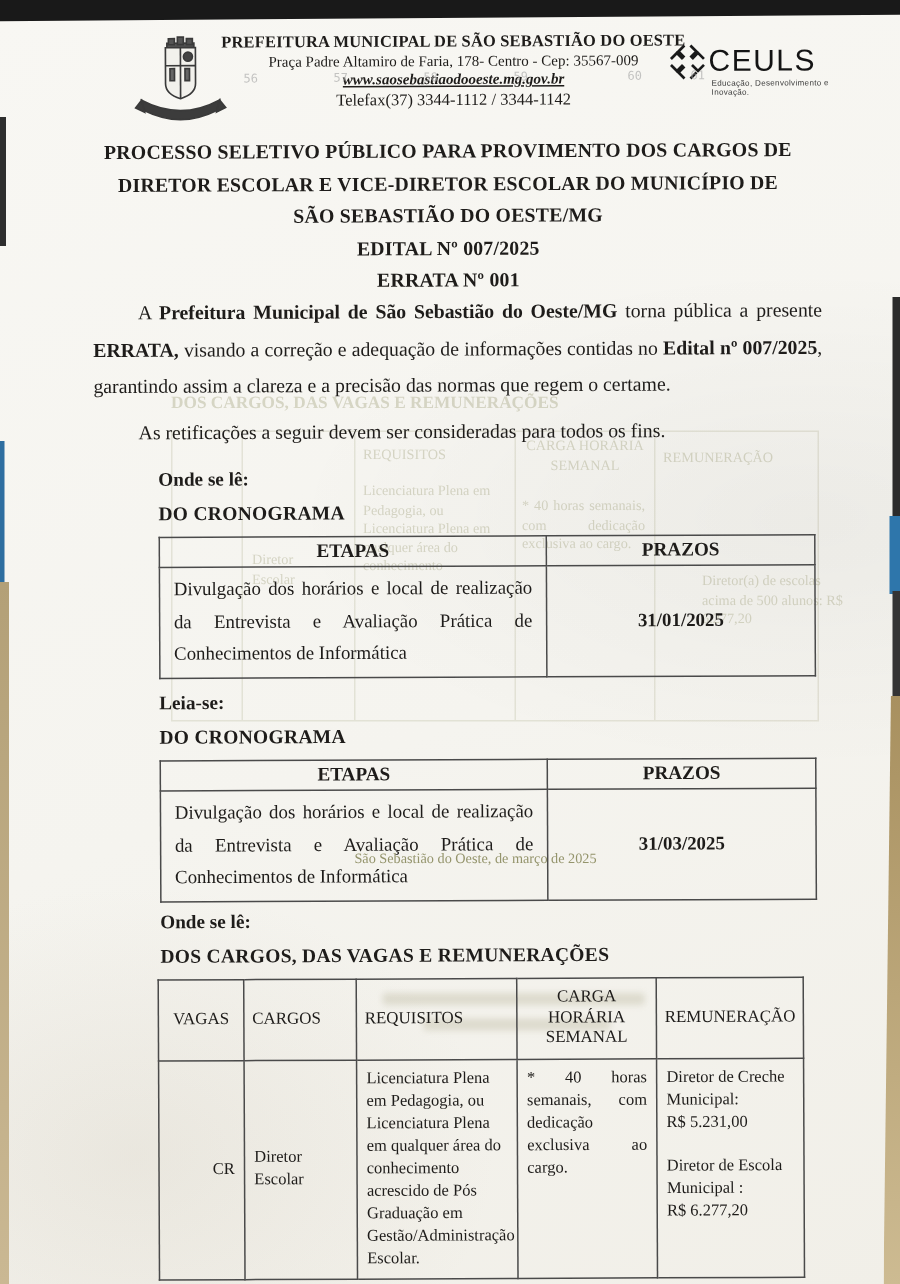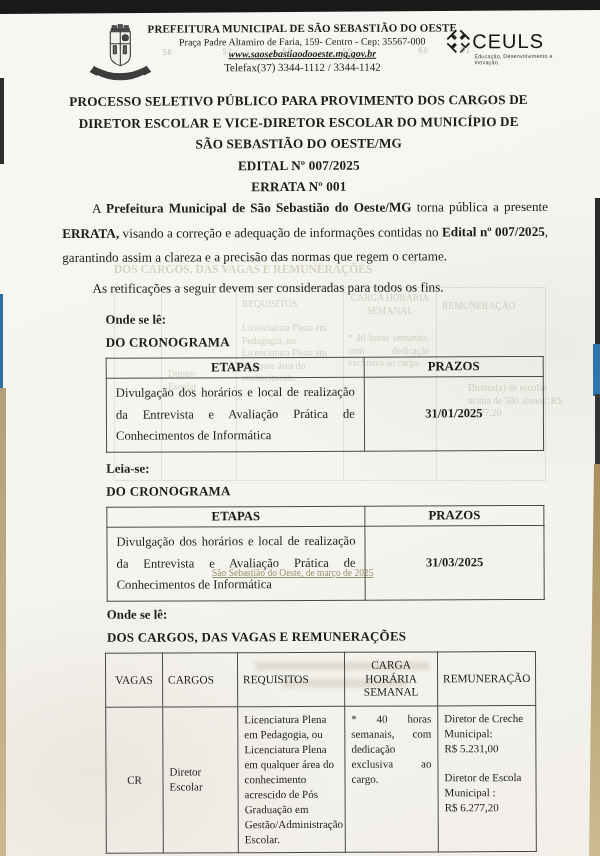--- a/index.html
+++ b/index.html
@@ -57,21 +57,21 @@
   .cron td{border:1px solid #4a4a4a;vertical-align:middle;}
   .cron .etapa{font-size:12.6px;line-height:21.5px;padding:4px 9px;text-align:justify;}
   .cron .prazo{font-weight:bold;font-size:12.6px;text-align:center;}
   .t1{top:351px;} .t2{top:500px;}
 
   .big{position:absolute;left:104px;top:646px;width:430px;border:1.6px solid #3a3a3a;table-layout:fixed;}
   .big th{border:1px solid #4a4a4a;font-weight:normal;font-size:11.3px;padding:6px 5px;text-align:left;vertical-align:middle;line-height:13.5px;}
   .big th.c{text-align:center;}
   .big td{border:1px solid #4a4a4a;font-size:11px;line-height:15px;padding:5px 6px;vertical-align:top;}
   .big td.mid{vertical-align:middle;}
-  .big .ctr{text-align:center;}
+  .big .ctr{text-align:right;}
   .big .just{text-align:justify;}
   .rem-val{font-weight:normal;}
   .rem-gap{height:14px;}
 
   
   .ghost{position:absolute;inset:0;pointer-events:none;color:#8a8a5e;filter:blur(0.4px);}
   .gh{position:absolute;opacity:0.30;}
   .gh-box{position:absolute;left:114px;top:281px;width:430px;height:192px;border:1px solid rgba(140,138,94,0.35);opacity:0.5;}
   .gh-box .v{position:absolute;top:0;bottom:0;width:1px;background:rgba(140,138,94,0.35);}
   .gh-h{font-weight:bold;font-size:11.5px;}
@@ -94,21 +94,21 @@
         <span class="v" style="left:228px;"></span>
           <span class="v" style="left:321px;"></span>
       </div>
       <div class="gh gh-s" style="left:242px;top:292px;width:90px;">REQUISITOS</div>
       <div class="gh gh-s" style="left:348px;top:286px;width:84px;text-align:center;">CARGA HORÁRIA SEMANAL</div>
       <div class="gh gh-s" style="left:442px;top:294px;width:96px;">REMUNERAÇÃO</div>
       <div class="gh gh-s" style="left:168px;top:362px;width:58px;">Diretor Escolar</div>
       <div class="gh gh-s" style="left:242px;top:316px;width:96px;">Licenciatura Plena em Pedagogia, ou Licenciatura Plena em qualquer área do conhecimento</div>
       <div class="gh gh-s" style="left:348px;top:326px;width:82px;text-align:justify;">* 40 horas semanais, com dedicação exclusiva ao cargo.</div>
       <div class="gh gh-s" style="left:442px;top:376px;width:94px;margin-left:26px;">Diretor(a) de escolas acima de 500 alunos: R$ 6.277,20</div>
-      <div class="gh gh-s" style="left:212px;top:561px;width:210px;opacity:0.9;text-decoration:underline;">São Sebastião do Oeste, de março de 2025</div>
+      <div class="gh gh-s" style="left:212px;top:561px;width:210px;text-align:center;opacity:0.9;">São Sebastião do Oeste, de março de 2025</div>
       <div class="smudge" style="left:255px;top:656px;width:175px;height:8px;"></div>
       <div class="smudge" style="left:282px;top:673px;width:125px;height:8px;"></div>
     </div>
 
     <div class="doc">
 
       <div class="hdr">
         <div class="crest">
           <svg width="72" height="62" viewBox="0 0 72 62">
             <g stroke="#3a3a3a" stroke-width="1.1" fill="#f2f1ec">
@@ -120,21 +120,21 @@
               <circle cx="41" cy="15" r="3" fill="#444"></circle>
               <rect x="29" y="23" width="3" height="8" fill="#666"></rect>
               <rect x="39" y="23" width="3" height="8" fill="#666"></rect>
               <path d="M10 44 q26 14 52 0 l-2 7 q-24 12 -48 0 z" fill="#3c3c3c"></path>
               <path d="M10 44 l-4 5 6 3 z M62 44 l4 5 -6 3 z" fill="#3c3c3c"></path>
             </g>
           </svg>
         </div>
         <div class="hdr-center">
           <div class="hdr-org">PREFEITURA MUNICIPAL DE SÃO SEBASTIÃO DO OESTE</div>
-          <div class="hdr-line">Praça Padre Altamiro de Faria, 159- Centro - Cep: 35567-000</div>
+          <div class="hdr-line">Praça Padre Altamiro de Faria, 178- Centro - Cep: 35567-009</div>
           <div class="hdr-url">www.saosebastiaodooeste.mg.gov.br</div>
           <div class="hdr-fax">Telefax(37) 3344-1112 / 3344-1142</div>
         </div>
         <div class="ceuls">
           <div class="ceuls-row">
             <span class="ceuls-icon">
               <svg width="28" height="28" viewBox="0 0 28 28">
                 <g stroke="#1a1a1a" stroke-width="1.8" fill="none">
                   <path d="M12 3 l-4 4 4 4"></path>
                     <path d="M16 3 l4 4 -4 4"></path>

